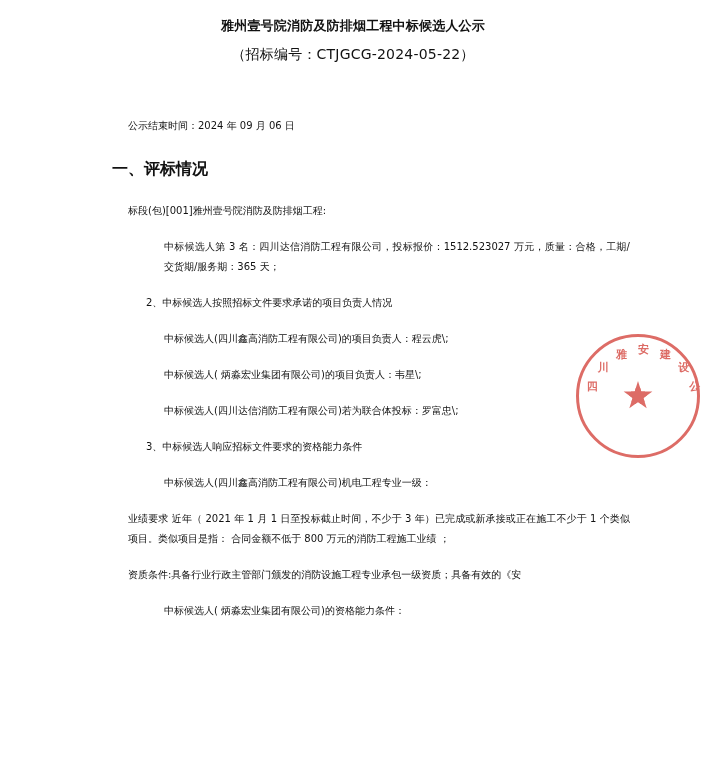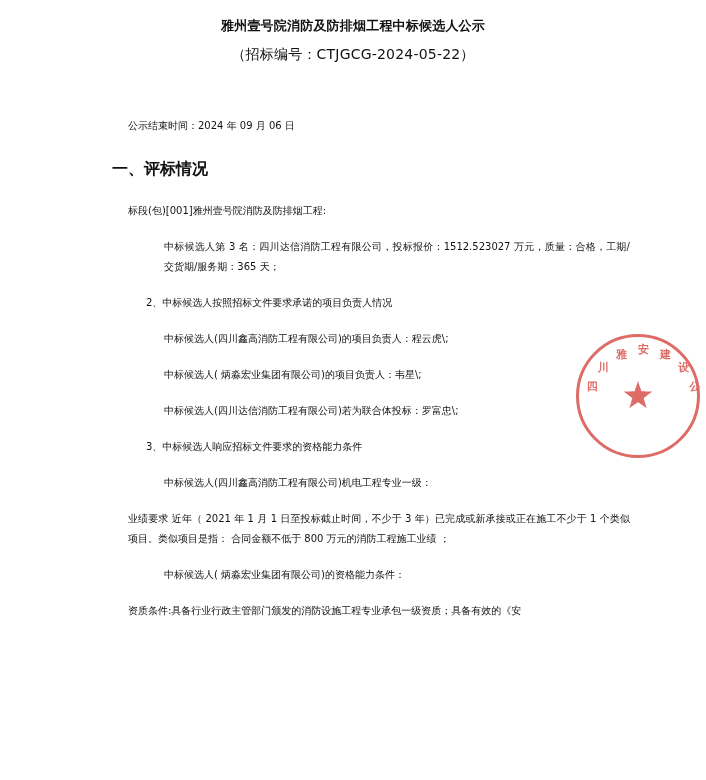--- a/index.html
+++ b/index.html
@@ -123,22 +123,22 @@
 
     <p class="para indent3">中标候选人(四川鑫高消防工程有限公司)的项目负责人：程云虎\;</p>
     <p class="para indent3">中标候选人( 炳淼宏业集团有限公司)的项目负责人：韦星\;</p>
     <p class="para indent3">中标候选人(四川达信消防工程有限公司)若为联合体投标：罗富忠\;</p>
 
     <p class="para indent2">3、中标候选人响应招标文件要求的资格能力条件</p>
 
     <p class="para indent3">中标候选人(四川鑫高消防工程有限公司)机电工程专业一级：</p>
     <p class="para indent1">业绩要求 近年（ 2021 年 1 月 1 日至投标截止时间，不少于 3 年）已完成或新承接或正在施工不少于 1 个类似项目。类似项目是指： 合同金额不低于 800 万元的消防工程施工业绩 ；</p>
 
+    <p class="para indent1">资质条件:具备行业行政主管部门颁发的消防设施工程专业承包一级资质；具备有效的《安</p>
     <p class="para indent3">中标候选人( 炳淼宏业集团有限公司)的资格能力条件：</p>
-    <p class="para indent1">资质条件:具备行业行政主管部门颁发的消防设施工程专业承包一级资质；具备有效的《安</p>
 
   </div>
 
   <div class="stamp">
     <div class="stamp-text">
       <span style="transform: rotate(-72deg) translate(0,-54px) rotate(72deg);">四</span>
       <span style="transform: rotate(-48deg) translate(0,-54px) rotate(48deg);">川</span>
       <span style="transform: rotate(-24deg) translate(0,-54px) rotate(24deg);">雅</span>
       <span style="transform: rotate(0deg) translate(0,-54px) rotate(0deg);">安</span>
       <span style="transform: rotate(24deg) translate(0,-54px) rotate(-24deg);">建</span>

